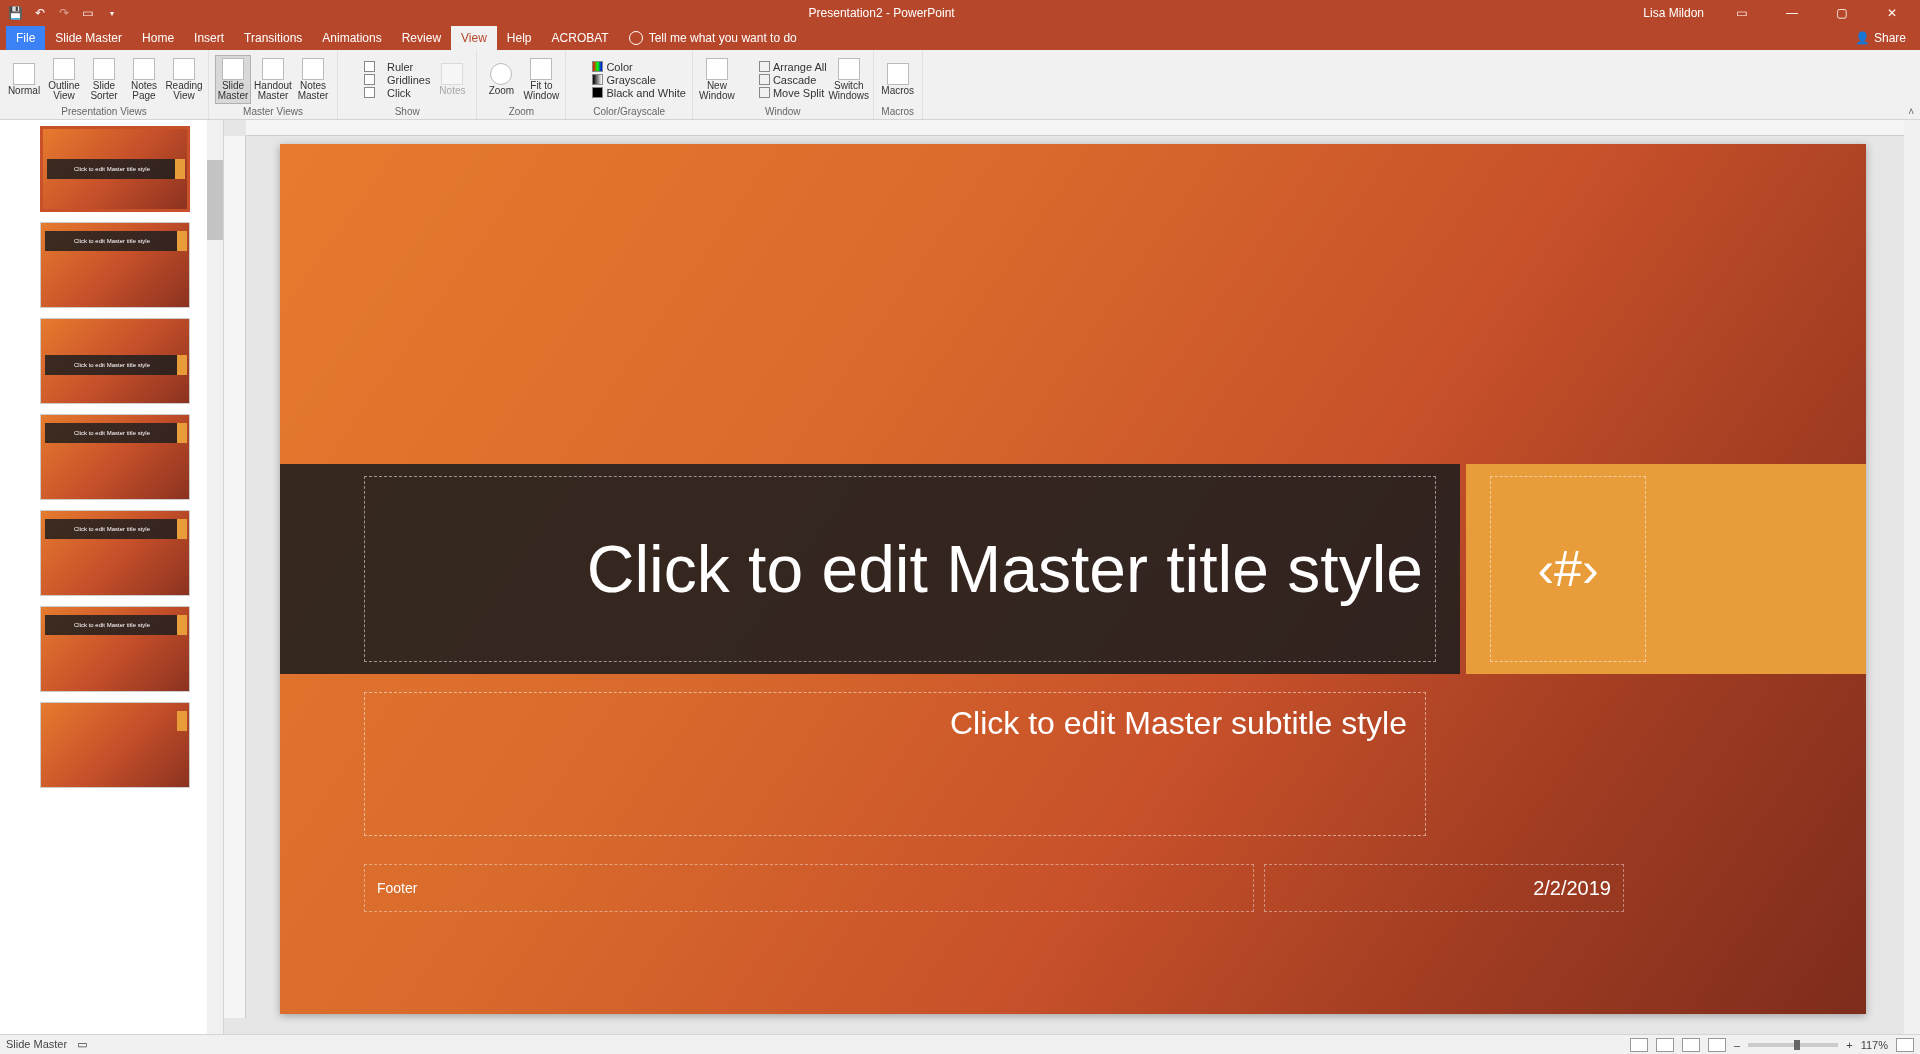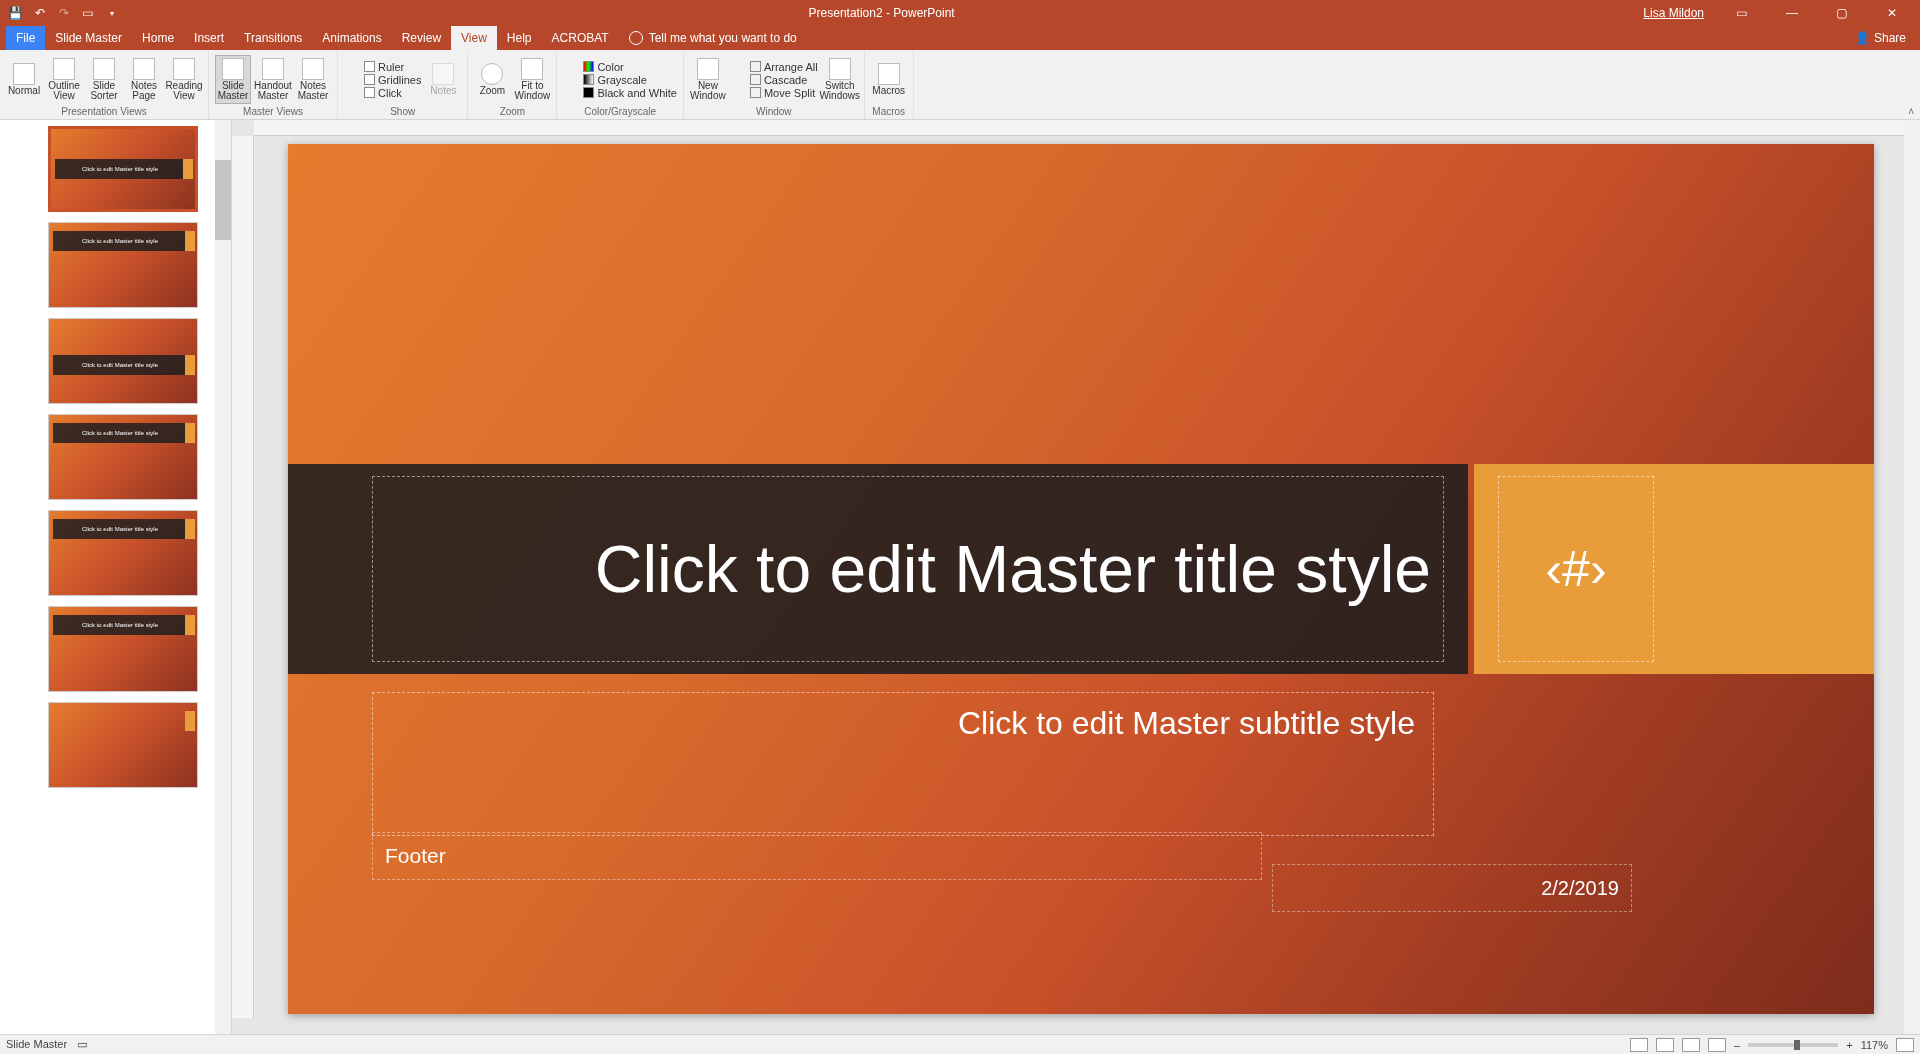--- a/index.html
+++ b/index.html
@@ -4,21 +4,21 @@
 <style>
 * { margin: 0; padding: 0; box-sizing: border-box; font-family: "Segoe UI", Tahoma, sans-serif; }
 body { background: #fff; width: 1920px; height: 1054px; overflow: hidden; font-size: 12px; }
 
 
 .titlebar { height: 26px; background: #B7472A; color: #fff; display: flex; align-items: center; padding: 0 4px; }
 .titlebar .qat { display: flex; gap: 8px; align-items: center; margin-left: 4px; }
 .titlebar .qat-icon { width: 16px; height: 16px; display: inline-flex; align-items: center; justify-content: center; font-size: 12px; }
 .titlebar .title-center { flex: 1; text-align: center; font-size: 12px; }
 .titlebar .title-right { display: flex; align-items: center; gap: 14px; margin-right: 6px; }
-.titlebar .user { font-size: 12px; margin-right: 6px; text-decoration: underline; }
+.titlebar .user { font-size: 12px; margin-right: 6px; }
 .titlebar .win-btn { width: 36px; height: 24px; display:flex; align-items:center; justify-content:center; font-size:12px; }
 
 
 .menubar { height: 24px; background: #B7472A; color: #fff; display: flex; align-items: stretch; padding-left: 6px; }
 .menubar .tab { padding: 0 10px; display: flex; align-items: center; font-size: 12px; cursor: pointer; }
 .menubar .tab.file { background: #3b82f6; }
 .menubar .tab.active { background: #F1F1F1; color: #B7472A; }
 .menubar .search-cue { display: flex; align-items: center; gap: 6px; color: #fff; margin-left: 10px; font-size: 12px; }
 .menubar .search-cue .bulb { width:14px; height:14px; border:1px solid #fff; border-radius:50%; display:inline-block;}
 .menubar .share { margin-left:auto; margin-right:14px; display:flex; align-items:center; font-size:12px; gap:4px;}
@@ -27,46 +27,46 @@
 .ribbon { background: #F1F1F1; height: 70px; border-bottom: 1px solid #d4d4d4; display: flex; position: relative; }
 .ribbon .group { border-right: 1px solid #e1e1e1; padding: 4px 6px 2px 6px; display: flex; flex-direction: column; }
 .ribbon .group-body { flex: 1; display: flex; align-items: center; gap: 4px; }
 .ribbon .group-label { font-size: 10px; color: #666; text-align: center; margin-top: 1px; }
 .rbtn { display: flex; flex-direction: column; align-items: center; justify-content: flex-start; width: 36px; text-align: center; cursor: pointer; }
 .rbtn .ricon { width: 22px; height: 22px; background: #fff; border: 1px solid #bbb; margin-bottom: 1px; }
 .rbtn .rlabel { font-size: 10px; line-height: 10px; color: #333; white-space: pre-line; }
 .rbtn.active { background: #d8d8d8; border:1px solid #b0b0b0; padding:2px; }
 .rbtn.notes { opacity: 0.4; }
 .chk-col { display: flex; flex-direction: column; gap: 1px; }
-.chk-item { display: flex; align-items: center; gap: 3px; font-size: 11px; color: #333; padding-left: 20px; }
+.chk-item { display: flex; align-items: center; gap: 12px; font-size: 11px; color: #333; padding-left: 20px; }
 .chk-item .cb { width: 11px; height: 11px; border: 1px solid #888; background: #fff; }
 .color-item { display:flex; align-items:center; gap:3px; font-size:11px; color:#333;padding-left:20px;}
 .color-item .sw { width:11px;height:11px;border:1px solid #888;}
 .ribbon .collapse { position:absolute; right:6px; bottom:2px; font-size:10px; color:#666;}
 
 
-.main { display: flex; height: calc(1054px - 26px - 24px - 70px - 20px); margin-left: 8px; }
+.main { display: flex; height: calc(1054px - 26px - 24px - 70px - 20px); }
 .thumb-pane { width: 224px; background: #fff; border-right: 1px solid #d4d4d4; overflow: hidden; position: relative; padding: 6px 0 6px 40px;}
 .thumb-scroll { position:absolute; right:0; top:0; width:16px; height:100%; background:#f1f1f1;}
 .thumb-scroll .handle { position:absolute; top:40px; width:100%; height:80px; background:#c4c4c4;}
 .thumb { width: 150px; height: 86px; background: linear-gradient(135deg,#E67B2E 0%,#C8512A 50%,#8C3220 100%); margin-bottom: 10px; border: 1px solid #ccc; position: relative; }
 .thumb.selected { border: 3px solid #C8512A; }
 .thumb .tb-title { position:absolute; left:4px; right:10px; top:30px; height:20px; background:rgba(30,30,30,0.85); color:#fff; font-size:6px; display:flex; align-items:center; justify-content:center; }
 .thumb .tb-badge { position:absolute; right:2px; top:30px; width:10px; height:20px; background:#E89C3A;}
 
 .slide-area { flex: 1; background: #E6E6E6; position: relative; overflow:hidden;}
 .slide-ruler-h { position:absolute; top:0; left:22px; right:16px; height:16px; background:#F5F5F5; border-bottom:1px solid #ccc;}
 .slide-ruler-v { position:absolute; top:16px; left:0; width:22px; bottom:16px; background:#F5F5F5; border-right:1px solid #ccc;}
 .slide-canvas { position:absolute; top:24px; left:56px; width:1586px; height:870px; background: linear-gradient(125deg,#E67B2E 0%,#D86A2C 35%,#C8512A 60%,#A03C22 80%,#7E2C1C 100%); box-shadow: 0 2px 8px rgba(0,0,0,0.3); }
 .title-box { position:absolute; left:0; top:320px; width:1180px; height:210px; background:rgba(30,30,30,0.88); }
 .title-box .ph { position:absolute; left:84px; right:24px; top:12px; bottom:12px; border:1px dashed rgba(255,255,255,0.5); color:#fff; font-size:66px; line-height:86px; font-family:"Trebuchet MS","Segoe UI",sans-serif; display:flex; align-items:center; justify-content:flex-end; text-align:right; padding:0 12px;}
 .pn-box { position:absolute; right:0; top:320px; width:400px; height:210px; background:#E89C3A;}
 .pn-box .ph { position:absolute; left:24px; top:12px; right:220px; bottom:12px; border:1px dashed rgba(255,255,255,0.5); color:#fff; font-size:50px; font-family:"Trebuchet MS",sans-serif; display:flex; align-items:center; justify-content:center;}
 .subtitle-box { position:absolute; left:84px; top:548px; width:1062px; height:144px; border:1px dashed rgba(255,255,255,0.5); color:#fff; font-size:32px; font-family:"Trebuchet MS",sans-serif; text-align:right; padding:12px 18px;}
-.footer-box { position:absolute; left:84px; top:688px; width:890px; height:48px; border:1px dashed rgba(255,255,255,0.4); color:#fff; font-size:21px; display:flex; align-items:center; padding:0 12px;}
+.footer-box { position:absolute; left:84px; top:720px; width:890px; height:48px; border:1px dashed rgba(255,255,255,0.4); color:#fff; font-size:14px; display:flex; align-items:center; padding:0 12px;}
 .date-box { position:absolute; left:984px; top:720px; width:360px; height:48px; border:1px dashed rgba(255,255,255,0.4); color:#fff; font-size:20px; display:flex; align-items:center; justify-content:flex-end; padding:0 12px;}
 
 .vscroll { position:absolute; right:0; top:0; width:16px; height:100%; background:#f1f1f1;}
 
 
 .statusbar { height: 20px; background: #F1F1F1; border-top:1px solid #d4d4d4; display:flex; align-items:center; font-size:11px; color:#444; padding:0 6px;}
 .statusbar .sleft { display:flex; gap:10px; }
 .statusbar .sright { margin-left:auto; display:flex; align-items:center; gap:8px;}
 .statusbar .viewbtn { width:18px; height:14px; border:1px solid #999; background:#fff;}
 .statusbar .zoom-slider { width:90px; height:4px; background:#ccc; position:relative;}

